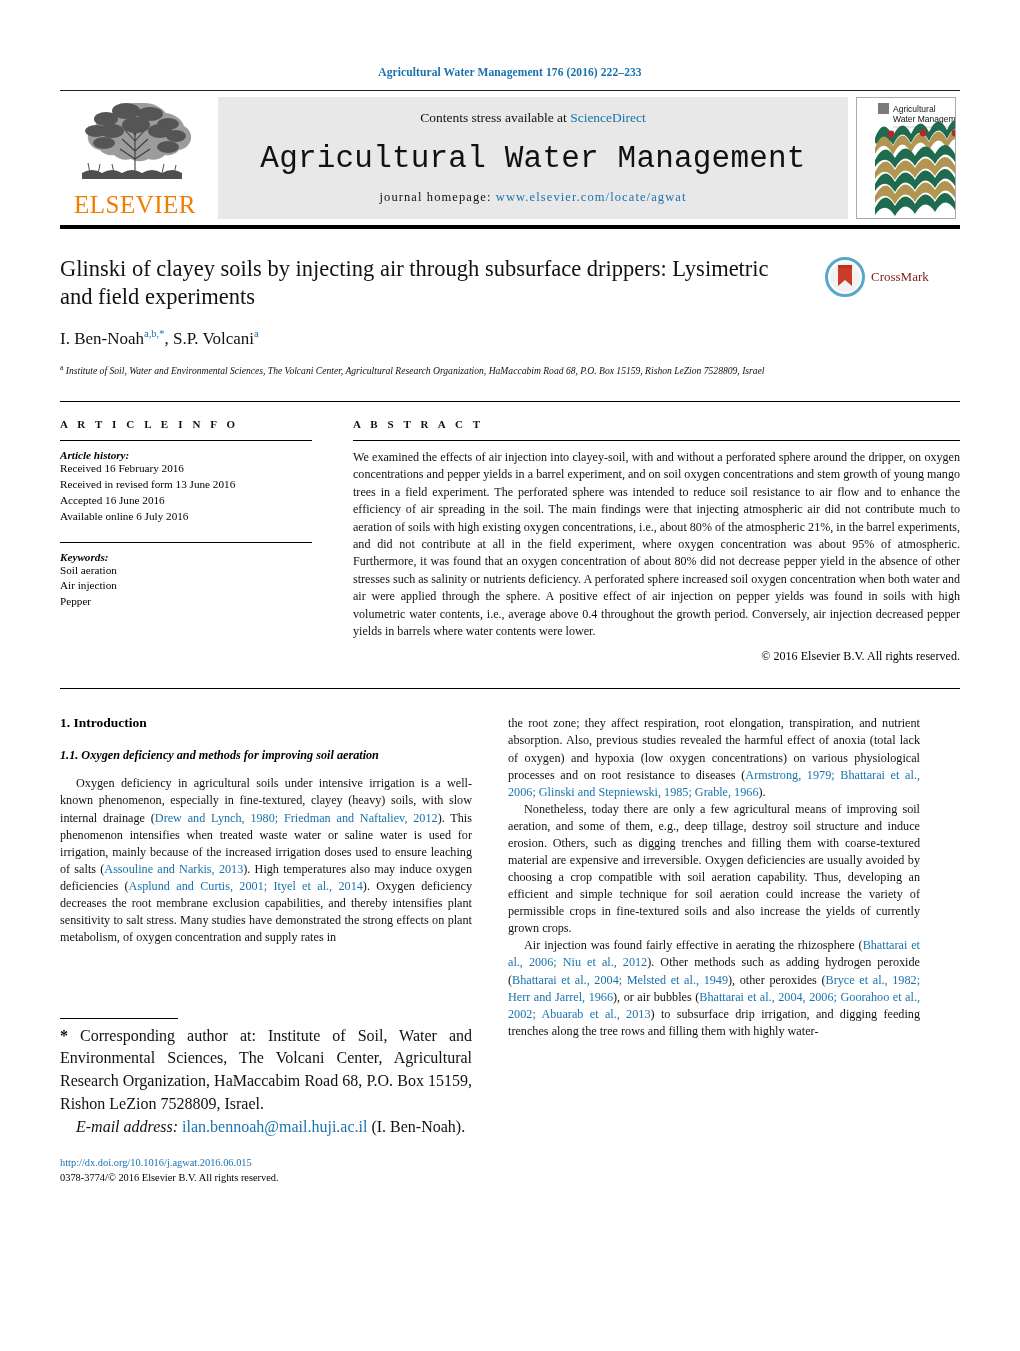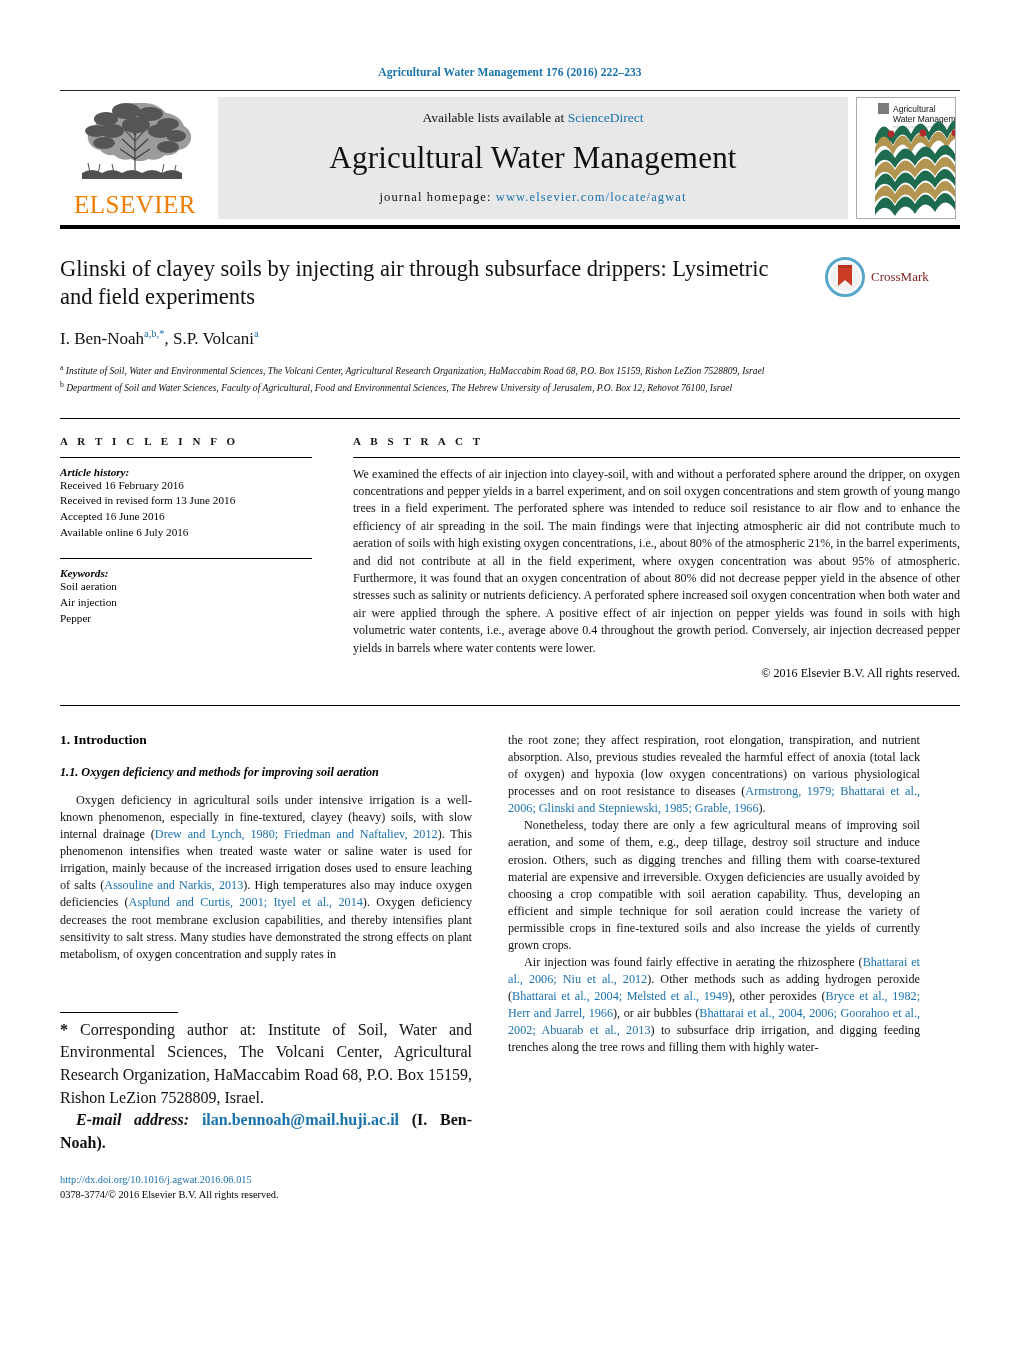--- a/index.html
+++ b/index.html
@@ -58,20 +58,21 @@
     align-items: center;
     padding: 13px 0 14px 0;
     margin: 0 8px;
   }
   .contents-line { font-size: 13.5px; color: #111; }
   .contents-line a { color: #1a72ad; text-decoration: none; }
   .journal-name {
     font-size: 31px;
     color: #111;
     letter-spacing: 0.2px;
+    font-family: Liberation Mono, monospace;
   }
   .homepage-line { font-size: 12.5px; color: #111; letter-spacing: 1.1px; }
   .homepage-line .url { color: #1a72ad; }
 
   .cover-col { width: 104px; display: flex; align-items: flex-start; }
   .cover-thumb {
     width: 100px; height: 122px;
     border: 1px solid #aaa;
     background: #fff;
     position: relative;
@@ -251,21 +252,21 @@
             <path d="M38 76 L36 67"></path>
               <path d="M86 76 L88 67"></path>
             <path d="M98 77 L100 68"></path>
           </g>
         </svg>
         <div class="elsevier-word">ELSEVIER</div>
       </div>
 
       <div class="center-col">
         <div class="contents-line">
-          <span>Available lists available at </span><a href="#">ScienceDirect</a>
+          <span>Contents stress available at </span><a href="#">ScienceDirect</a>
         </div>
         <div class="journal-name">Agricultural Water Management</div>
         <div class="homepage-line">
           <span>journal homepage: </span><span class="url">www.elsevier.com/locate/agwat</span>
         </div>
       </div>
 
       <div class="cover-col">
         <div class="cover-thumb">
           <svg viewBox="0 0 100 122" width="100" height="122">
@@ -314,21 +315,20 @@
     </div>
 
     <h1 class="paper-title">Glinski of clayey soils by injecting air through subsurface drippers: Lysimetric and field experiments</h1>
 
     <div class="authors">
       <span>I. Ben-Noah</span><sup>a,b,*</sup>, <span>S.P. Volcani</span><sup>a</sup>
     </div>
 
     <div class="affiliations">
       <div><sup>a</sup> <span>Institute of Soil, Water and Environmental Sciences, The Volcani Center, Agricultural Research Organization, HaMaccabim Road 68, P.O. Box 15159, Rishon LeZion 7528809, Israel</span></div>
-      <div><sup>b</sup> <span>Department of Soil and Water Sciences, Faculty of Agricultural, Food and Environmental Sciences, The Hebrew University of Jerusalem, P.O. Box 12, Rehovot 76100, Israel</span></div>
     </div>
   </div>
 
   <div class="info-rule"></div>
 
   <div class="info-wrap">
 
     <div class="col-info">
       <div class="sec-head">A R T I C L E  I N F O</div>
       <div class="hr-thin"></div>
@@ -360,21 +360,21 @@
     <div class="bodycol" style="height:470px;">
       <h2 class="num-head">1.  Introduction</h2>
       <h3 class="sub-head">1.1.  Oxygen deficiency and methods for improving soil aeration</h3>
       <p class="body-p"><span>Oxygen deficiency in agricultural soils under intensive irrigation is a well-known phenomenon, especially in fine-textured, clayey (heavy) soils, with slow internal drainage (</span><span class="cite">Drew and Lynch, 1980; Friedman and Naftaliev, 2012</span><span>). This phenomenon intensifies when treated waste water or saline water is used for irrigation, mainly because of the increased irrigation doses used to ensure leaching of salts (</span><span class="cite">Assouline and Narkis, 2013</span><span>). High temperatures also may induce oxygen deficiencies (</span><span class="cite">Asplund and Curtis, 2001; Ityel et al., 2014</span><span>). Oxygen deficiency decreases the root membrane exclusion capabilities, and thereby intensifies plant sensitivity to salt stress. Many studies have demonstrated the strong effects on plant metabolism, of oxygen concentration and supply rates in</span></p>
 
       <div class="footnote-area">
         <div class="fn-rule"></div>
         <div class="fn-text">
           <span class="star">*</span><span> Corresponding author at: Institute of Soil, Water and Environmental Sciences, The Volcani Center, Agricultural Research Organization, HaMaccabim Road 68, P.O. Box 15159, Rishon LeZion 7528809, Israel.</span>
         </div>
-        <div class="fn-text fn-email" style="text-indent:16px;font-weight:bold;">
+        <div class="fn-text fn-email" style="text-indent:16px;">
           <span>E-mail address:</span> <span class="addr">ilan.bennoah@mail.huji.ac.il</span><span style="font-style:normal"> (I. Ben-Noah).</span>
         </div>
         <div class="doi-block">
           <div class="doi">http://dx.doi.org/10.1016/j.agwat.2016.06.015</div>
           <div>0378-3774/© 2016 Elsevier B.V. All rights reserved.</div>
         </div>
       </div>
     </div>
 
     <div class="bodycol">

